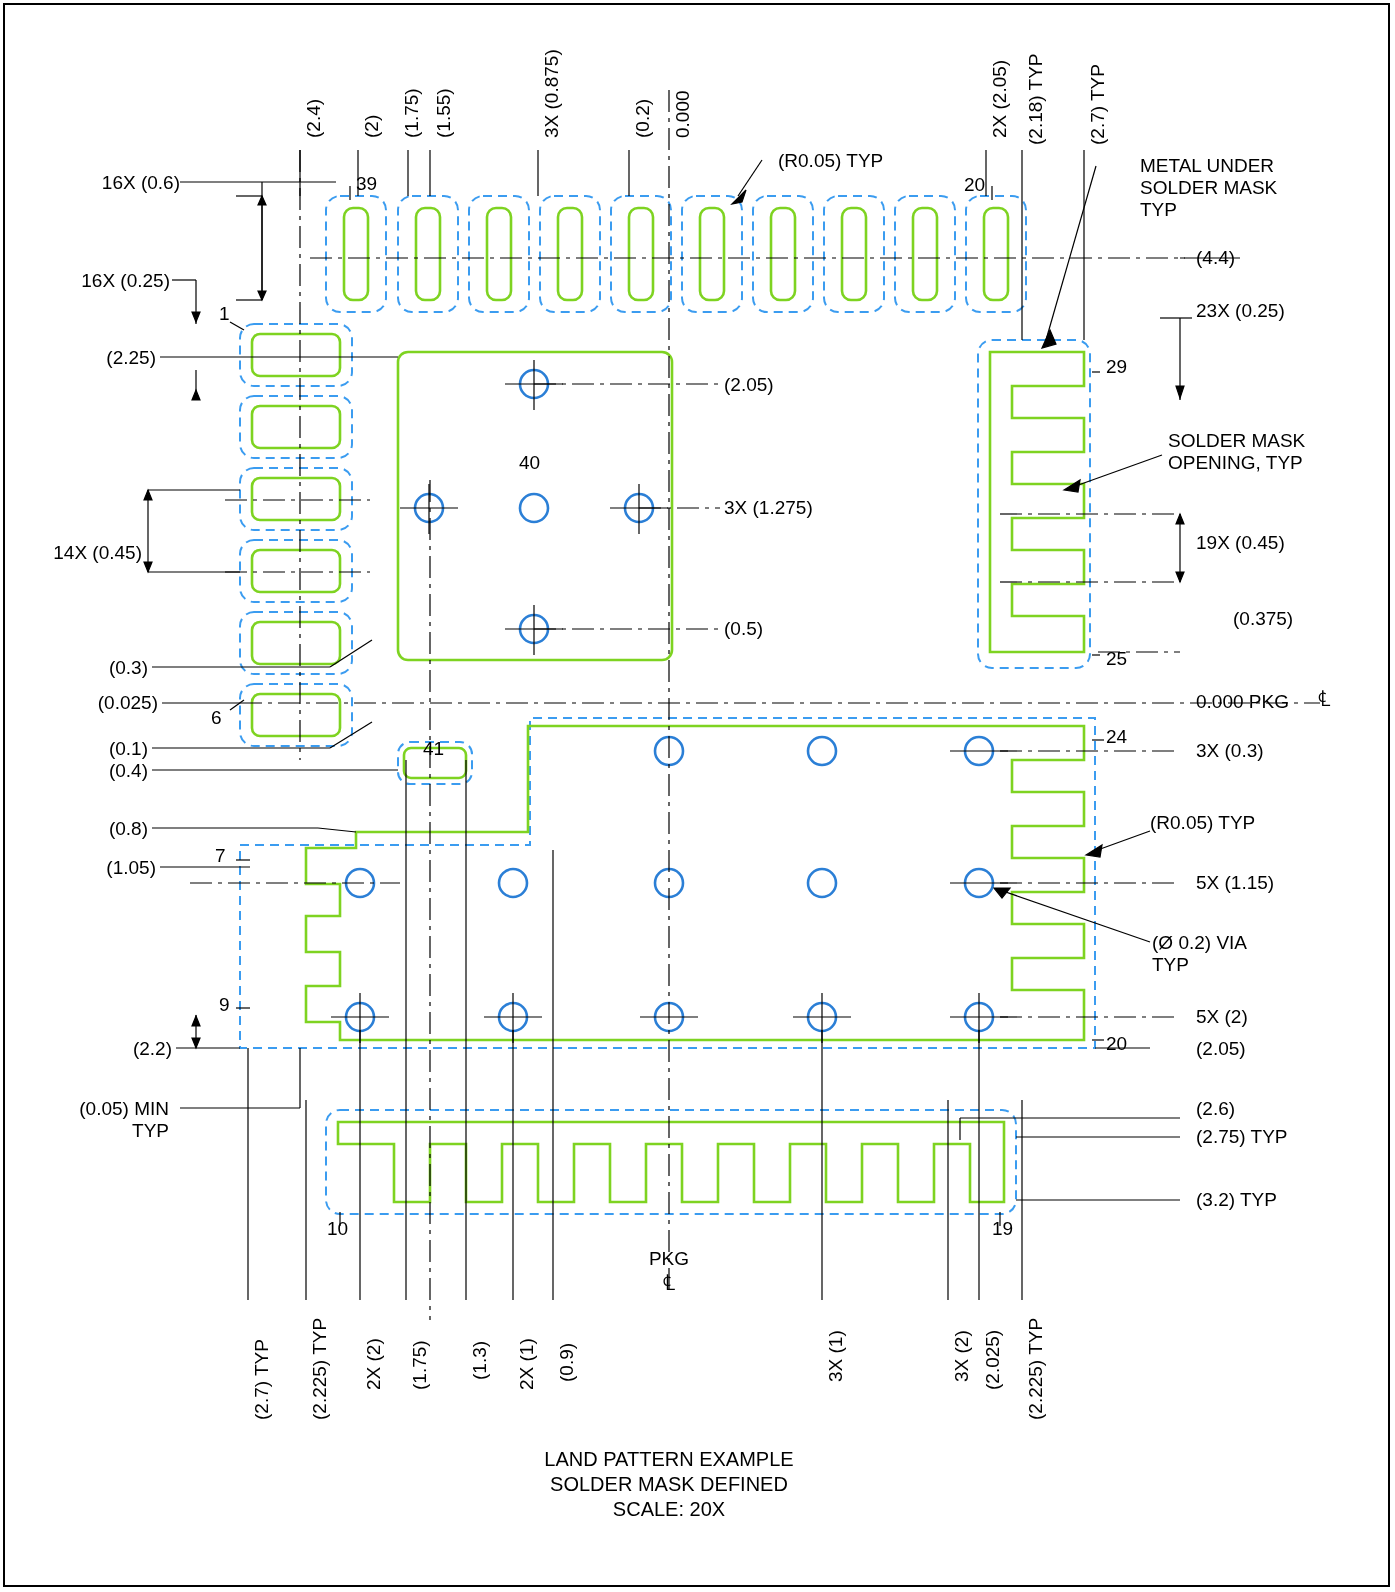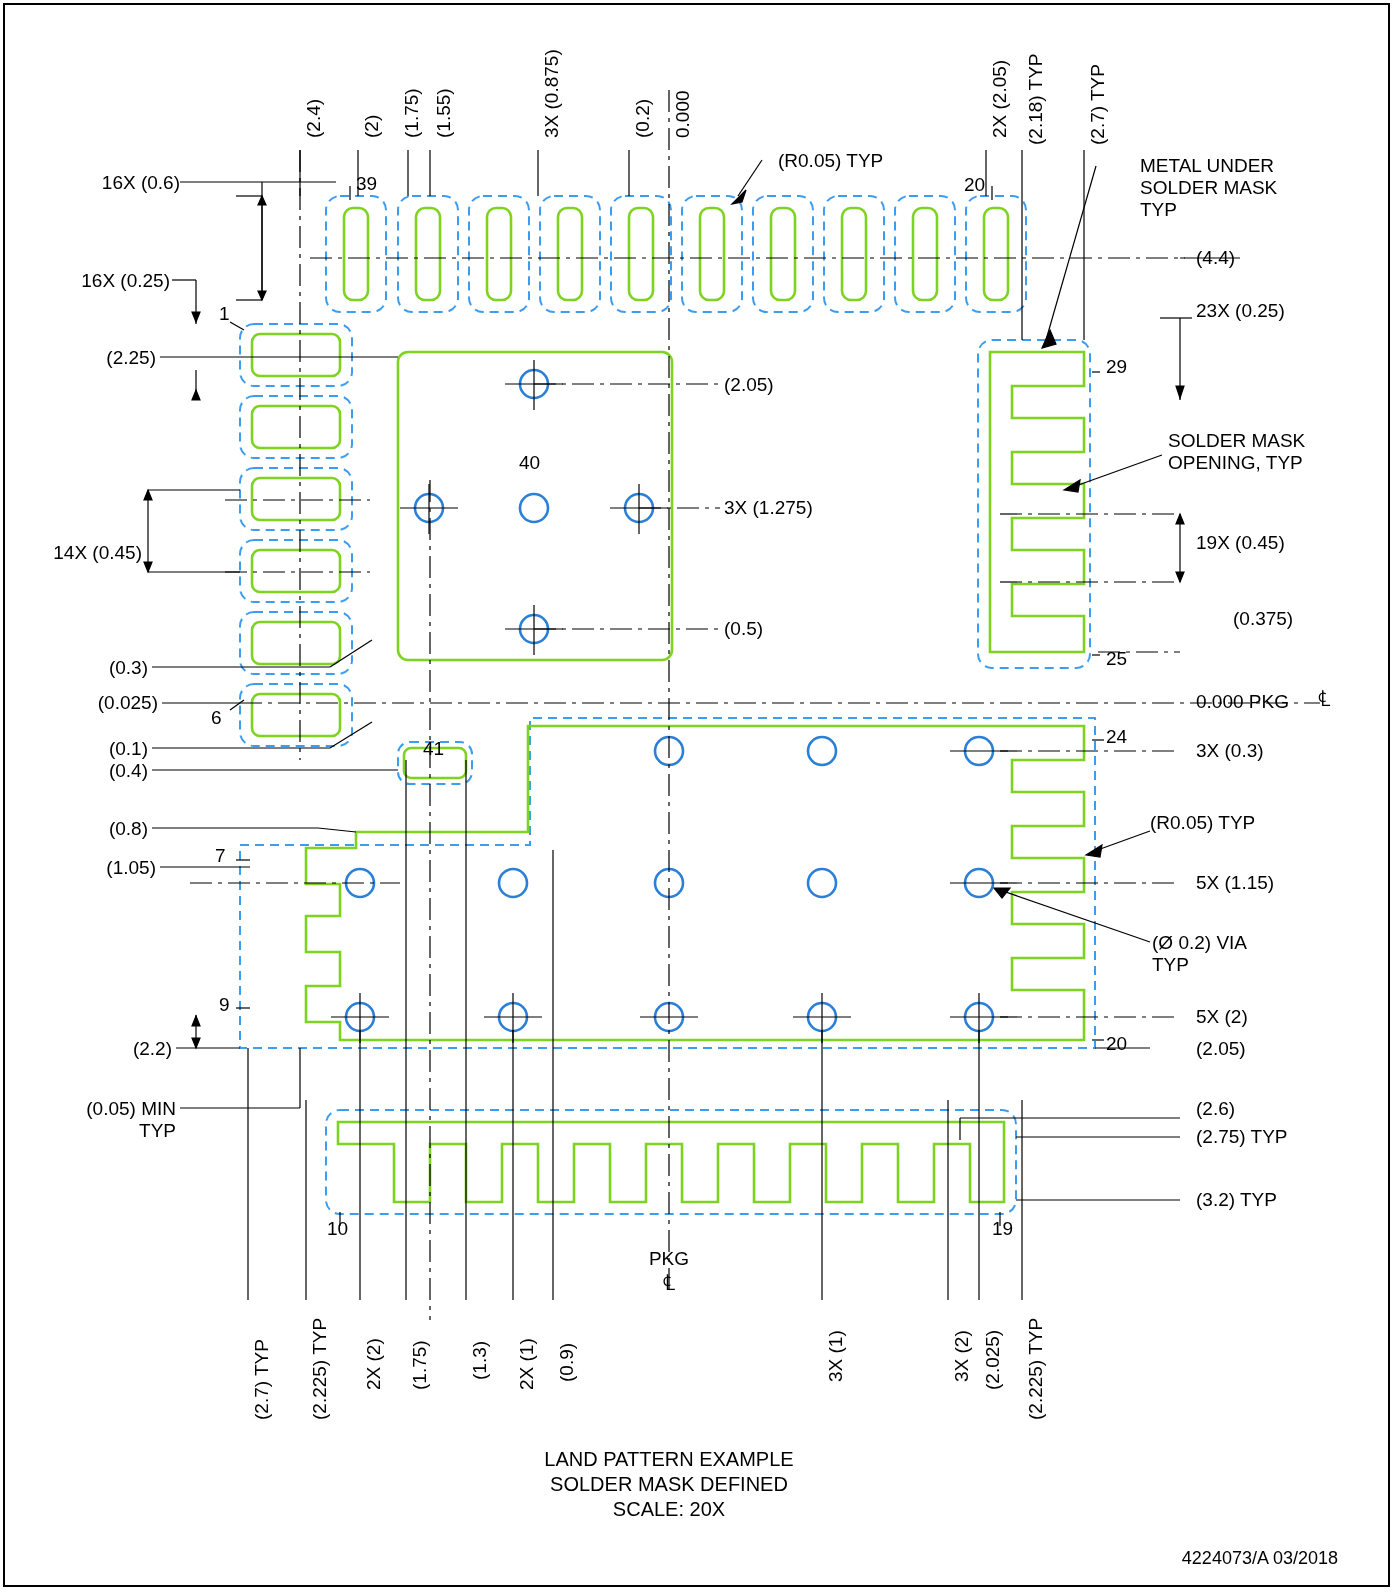--- a/index.html
+++ b/index.html
@@ -319,21 +319,21 @@
   <div class="lbl r" style="left:20px; top:270px; width:150px;">16X (0.25)</div>
   <div class="lbl r" style="left:20px; top:347px; width:136px;">(2.25)</div>
   <div class="lbl r" style="left:0px; top:542px; width:142px;">14X (0.45)</div>
   <div class="lbl r" style="left:20px; top:657px; width:128px;">(0.3)</div>
   <div class="lbl r" style="left:10px; top:692px; width:148px;">(0.025)</div>
   <div class="lbl r" style="left:20px; top:738px; width:128px;">(0.1)</div>
   <div class="lbl r" style="left:20px; top:760px; width:128px;">(0.4)</div>
   <div class="lbl r" style="left:20px; top:818px; width:128px;">(0.8)</div>
   <div class="lbl r" style="left:10px; top:857px; width:146px;">(1.05)</div>
   <div class="lbl r" style="left:20px; top:1038px; width:152px;">(2.2)</div>
-  <div class="lbl r" style="left:10px; top:1098px; width:166px;">(0.05) MIN
+  <div class="lbl r" style="left:3px; top:1098px; width:166px;">(0.05) MIN
 TYP</div>
 
   <div class="lbl" style="left:778px; top:150px;">(R0.05) TYP</div>
   <div class="lbl" style="left:1140px; top:155px;">METAL UNDER
 SOLDER MASK
 TYP</div>
   <div class="lbl" style="left:1196px; top:247px;">(4.4)</div>
   <div class="lbl" style="left:1196px; top:300px;">23X (0.25)</div>
   <div class="lbl" style="left:1168px; top:430px;">SOLDER MASK
 OPENING, TYP</div>
@@ -371,14 +371,13 @@
   <div class="lbl" style="left:519px; top:452px;text-align:center;">40</div>
   <div class="lbl" style="left:423px; top:738px;">41</div>
 
   <div class="lbl c" style="left:629px; top:1248px; width:80px;">PKG</div>
   <div class="lbl c" style="left:629px; top:1272px; width:80px; font-size:22px;">℄</div>
 
   <div class="title" style="left:347px; top:1447px; width:644px;">LAND PATTERN EXAMPLE</div>
   <div class="title" style="left:347px; top:1472px; width:644px;">SOLDER MASK DEFINED</div>
   <div class="title" style="left:347px; top:1497px; width:644px;">SCALE: 20X</div>
 
-  <div class="footer r" style="left:900px; top:1548px; width:438px; text-align:right;">4224073/A   03/2018</div>
 </div>
 
 </body></html>

